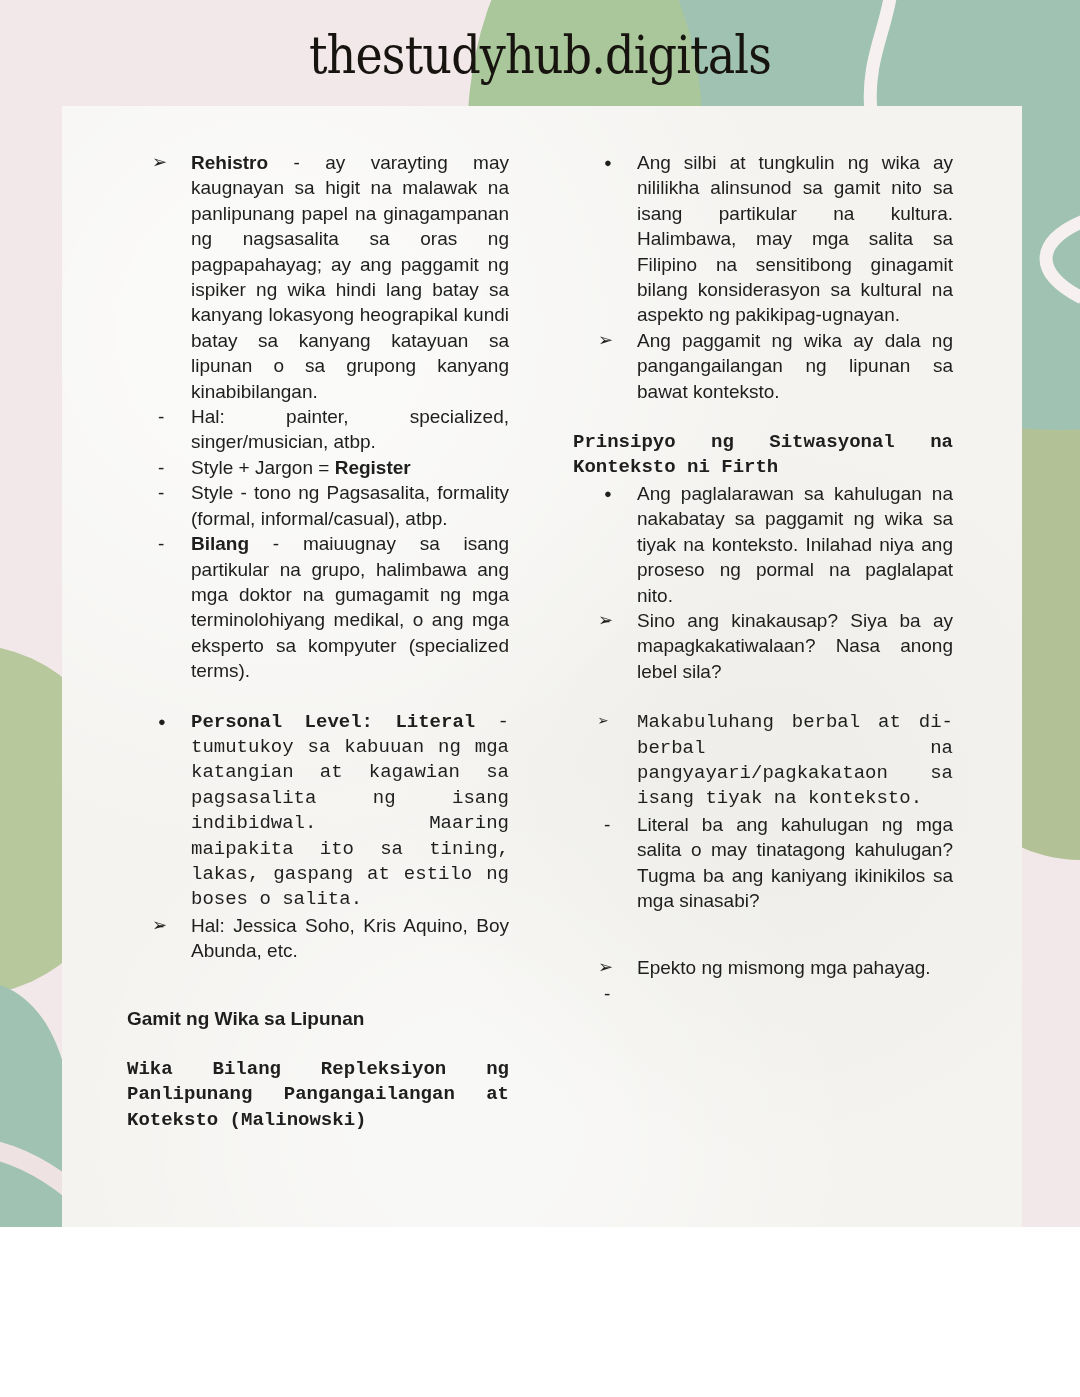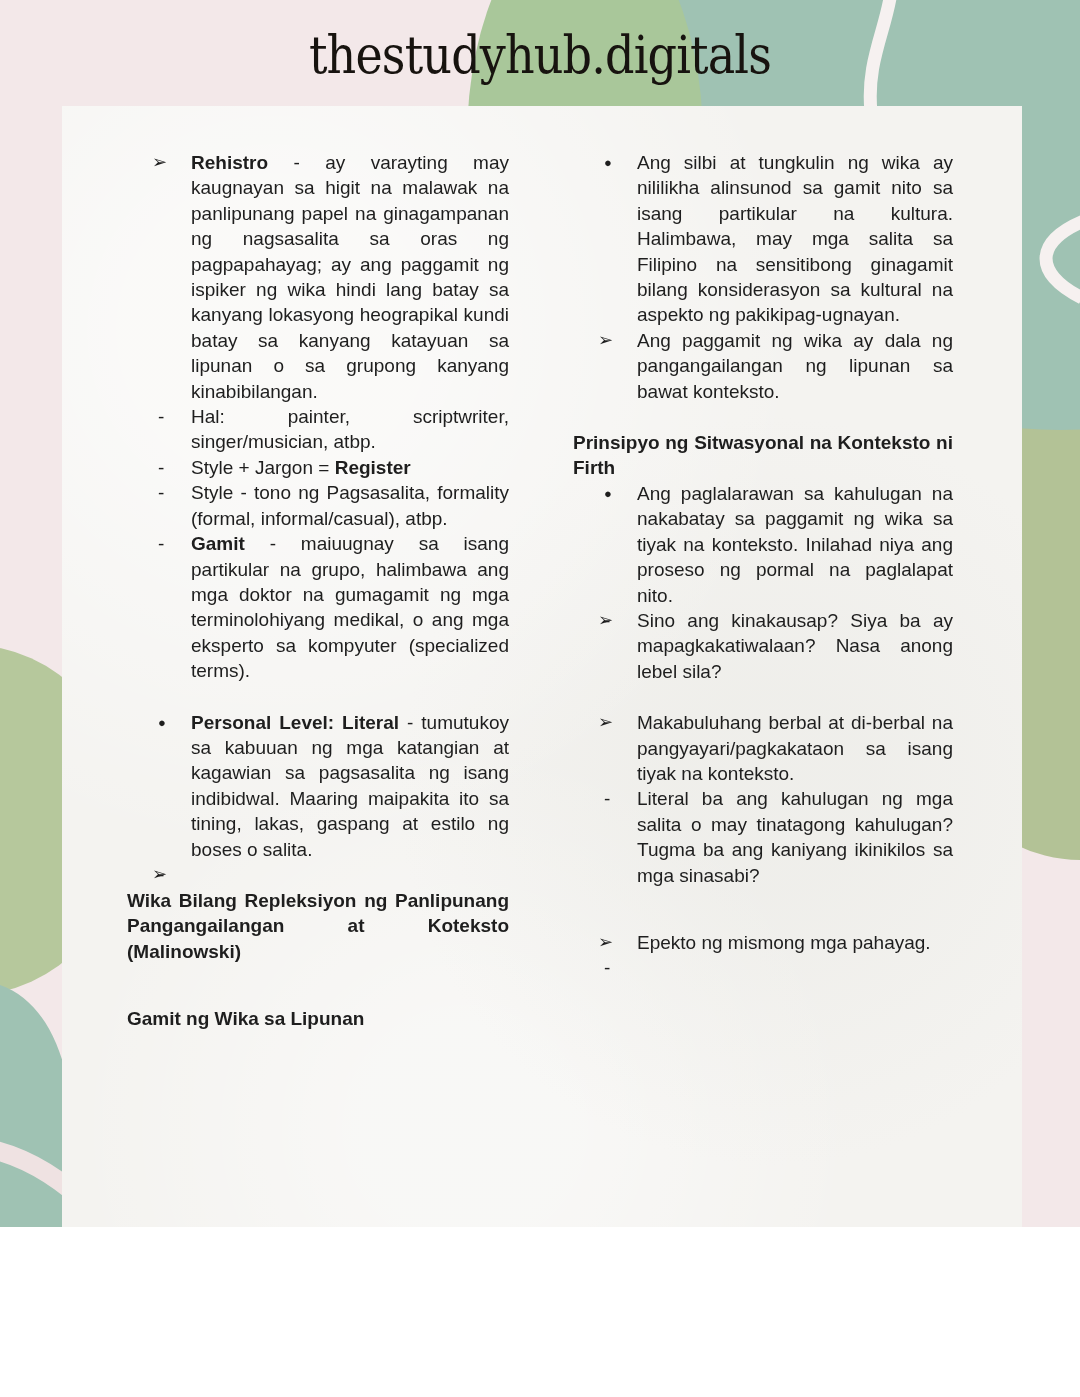--- a/index.html
+++ b/index.html
@@ -24,21 +24,21 @@
     font-size:19px;line-height:25.4px;color:#1e1e1e;text-align:justify;
   }
   .col-left{left:65px;width:382px;}
   .col-right{left:511px;width:380px;}
   .item{position:relative;padding-left:64px;}
   .heading{font-weight:bold;}
   .marker{position:absolute;top:0;left:27px;}
   .m-dash{left:31px;}
   .m-dot{left:31px;font-size:13px;line-height:25.4px;}
   .m-arrow{left:25px;font-size:18px;}
-  .g1{margin-top:26px;}
+  .g1{margin-top:26px;font-family:Liberation Mono, monospace;}
   .g2{margin-top:42px;}
   b{font-weight:bold;}
 </style>
 </head>
 <body>
 
 <div class="canvas">
 
   <svg class="bg" viewBox="0 0 1080 1397" xmlns="http://www.w3.org/2000/svg">
     <rect x="0" y="0" width="1080" height="1397" fill="#f3e8e9"></rect>
@@ -51,29 +51,29 @@
     <path d="M 891 -8 C 886 30, 866 62, 871 112" fill="none" stroke-width="13" stroke="#f6f1f0"></path>
     <path d="M 1086 220 C 1036 240, 1031 272, 1082 298" fill="none" stroke-width="13" stroke="#f6f1f0"></path>
     <path d="M -6 1150 C 66 1168, 128 1238, 166 1306 C 192 1352, 248 1386, 330 1402" fill="none" stroke-width="19" stroke="#efe2e2"></path>
   </svg>
 
   <div class="brand-title">thestudyhub.digitals</div>
 
   <div class="paper">
     <div class="col col-left">
         <div class="item"><span class="marker m-arrow">➢</span><b>Rehistro</b><span> - ay varayting may kaugnayan sa higit na malawak na panlipunang papel na ginagampanan ng nagsasalita sa oras ng pagpapahayag; ay ang paggamit ng ispiker ng wika hindi lang batay sa kanyang lokasyong heograpikal kundi batay sa kanyang katayuan sa lipunan o sa grupong kanyang kinabibilangan.</span></div>
-        <div class="item"><span class="marker m-dash">-</span><span>Hal: painter, scriptwriter, singer/musician, atbp.</span></div>
+        <div class="item"><span class="marker m-dash">-</span><span>Hal: painter, specialized, singer/musician, atbp.</span></div>
         <div class="item"><span class="marker m-dash">-</span><span>Style + Jargon = </span><b>Register</b></div>
         <div class="item"><span class="marker m-dash">-</span><span>Style - tono ng Pagsasalita, formality (formal, informal/casual), atbp.</span></div>
-        <div class="item"><span class="marker m-dash">-</span><b>Gamit</b><span> - maiuugnay sa isang partikular na grupo, halimbawa ang mga doktor na gumagamit ng mga terminolohiyang medikal, o ang mga eksperto sa kompyuter (specialized terms).</span></div>
+        <div class="item"><span class="marker m-dash">-</span><b>Bilang</b><span> - maiuugnay sa isang partikular na grupo, halimbawa ang mga doktor na gumagamit ng mga terminolohiyang medikal, o ang mga eksperto sa kompyuter (specialized terms).</span></div>
         <div class="item g1"><span class="marker m-dot">●</span><b>Personal Level: Literal</b><span> - tumutukoy sa kabuuan ng mga katangian at kagawian sa pagsasalita ng isang indibidwal. Maaring maipakita ito sa tining, lakas, gaspang at estilo ng boses o salita.</span></div>
         <div class="item"><span class="marker m-arrow">➢</span></div>
-        <div class="item"><span class="marker m-dash">-</span></div>
+        <div class="item"><span class="marker m-dash">-</span><span>Hal: Jessica Soho, Kris Aquino, Boy Abunda, etc.</span></div>
+        <div class="heading g2"><b>Gamit ng Wika sa Lipunan</b></div>
         <div class="heading g1"><b>Wika Bilang Repleksiyon ng Panlipunang Pangangailangan at Koteksto (Malinowski)</b></div>
-        <div class="heading g2"><b>Gamit ng Wika sa Lipunan</b></div>
       </div>
     <div class="col col-right">
         <div class="item"><span class="marker m-dot">●</span><span>Ang silbi at tungkulin ng wika ay nililikha alinsunod sa gamit nito sa isang partikular na kultura. Halimbawa, may mga salita sa Filipino na sensitibong ginagamit bilang konsiderasyon sa kultural na aspekto ng pakikipag-ugnayan.</span></div>
         <div class="item"><span class="marker m-arrow">➢</span><span>Ang paggamit ng wika ay dala ng pangangailangan ng lipunan sa bawat konteksto.</span></div>
         <div class="heading g1"><b>Prinsipyo ng Sitwasyonal na Konteksto ni Firth</b></div>
         <div class="item"><span class="marker m-dot">●</span><span>Ang paglalarawan sa kahulugan na nakabatay sa paggamit ng wika sa tiyak na konteksto. Inilahad niya ang proseso ng pormal na paglalapat nito.</span></div>
         <div class="item"><span class="marker m-arrow">➢</span></div>
         <div class="item"><span class="marker m-dash">-</span><span>Sino ang kinakausap? Siya ba ay mapagkakatiwalaan? Nasa anong lebel sila?</span></div>
         <div class="item g1"><span class="marker m-arrow">➢</span><span>Makabuluhang berbal at di-berbal na pangyayari/pagkakataon sa isang tiyak na konteksto.</span></div>
         <div class="item"><span class="marker m-dash">-</span><span>Literal ba ang kahulugan ng mga salita o may tinatagong kahulugan? Tugma ba ang kaniyang ikinikilos sa mga sinasabi?</span></div>

